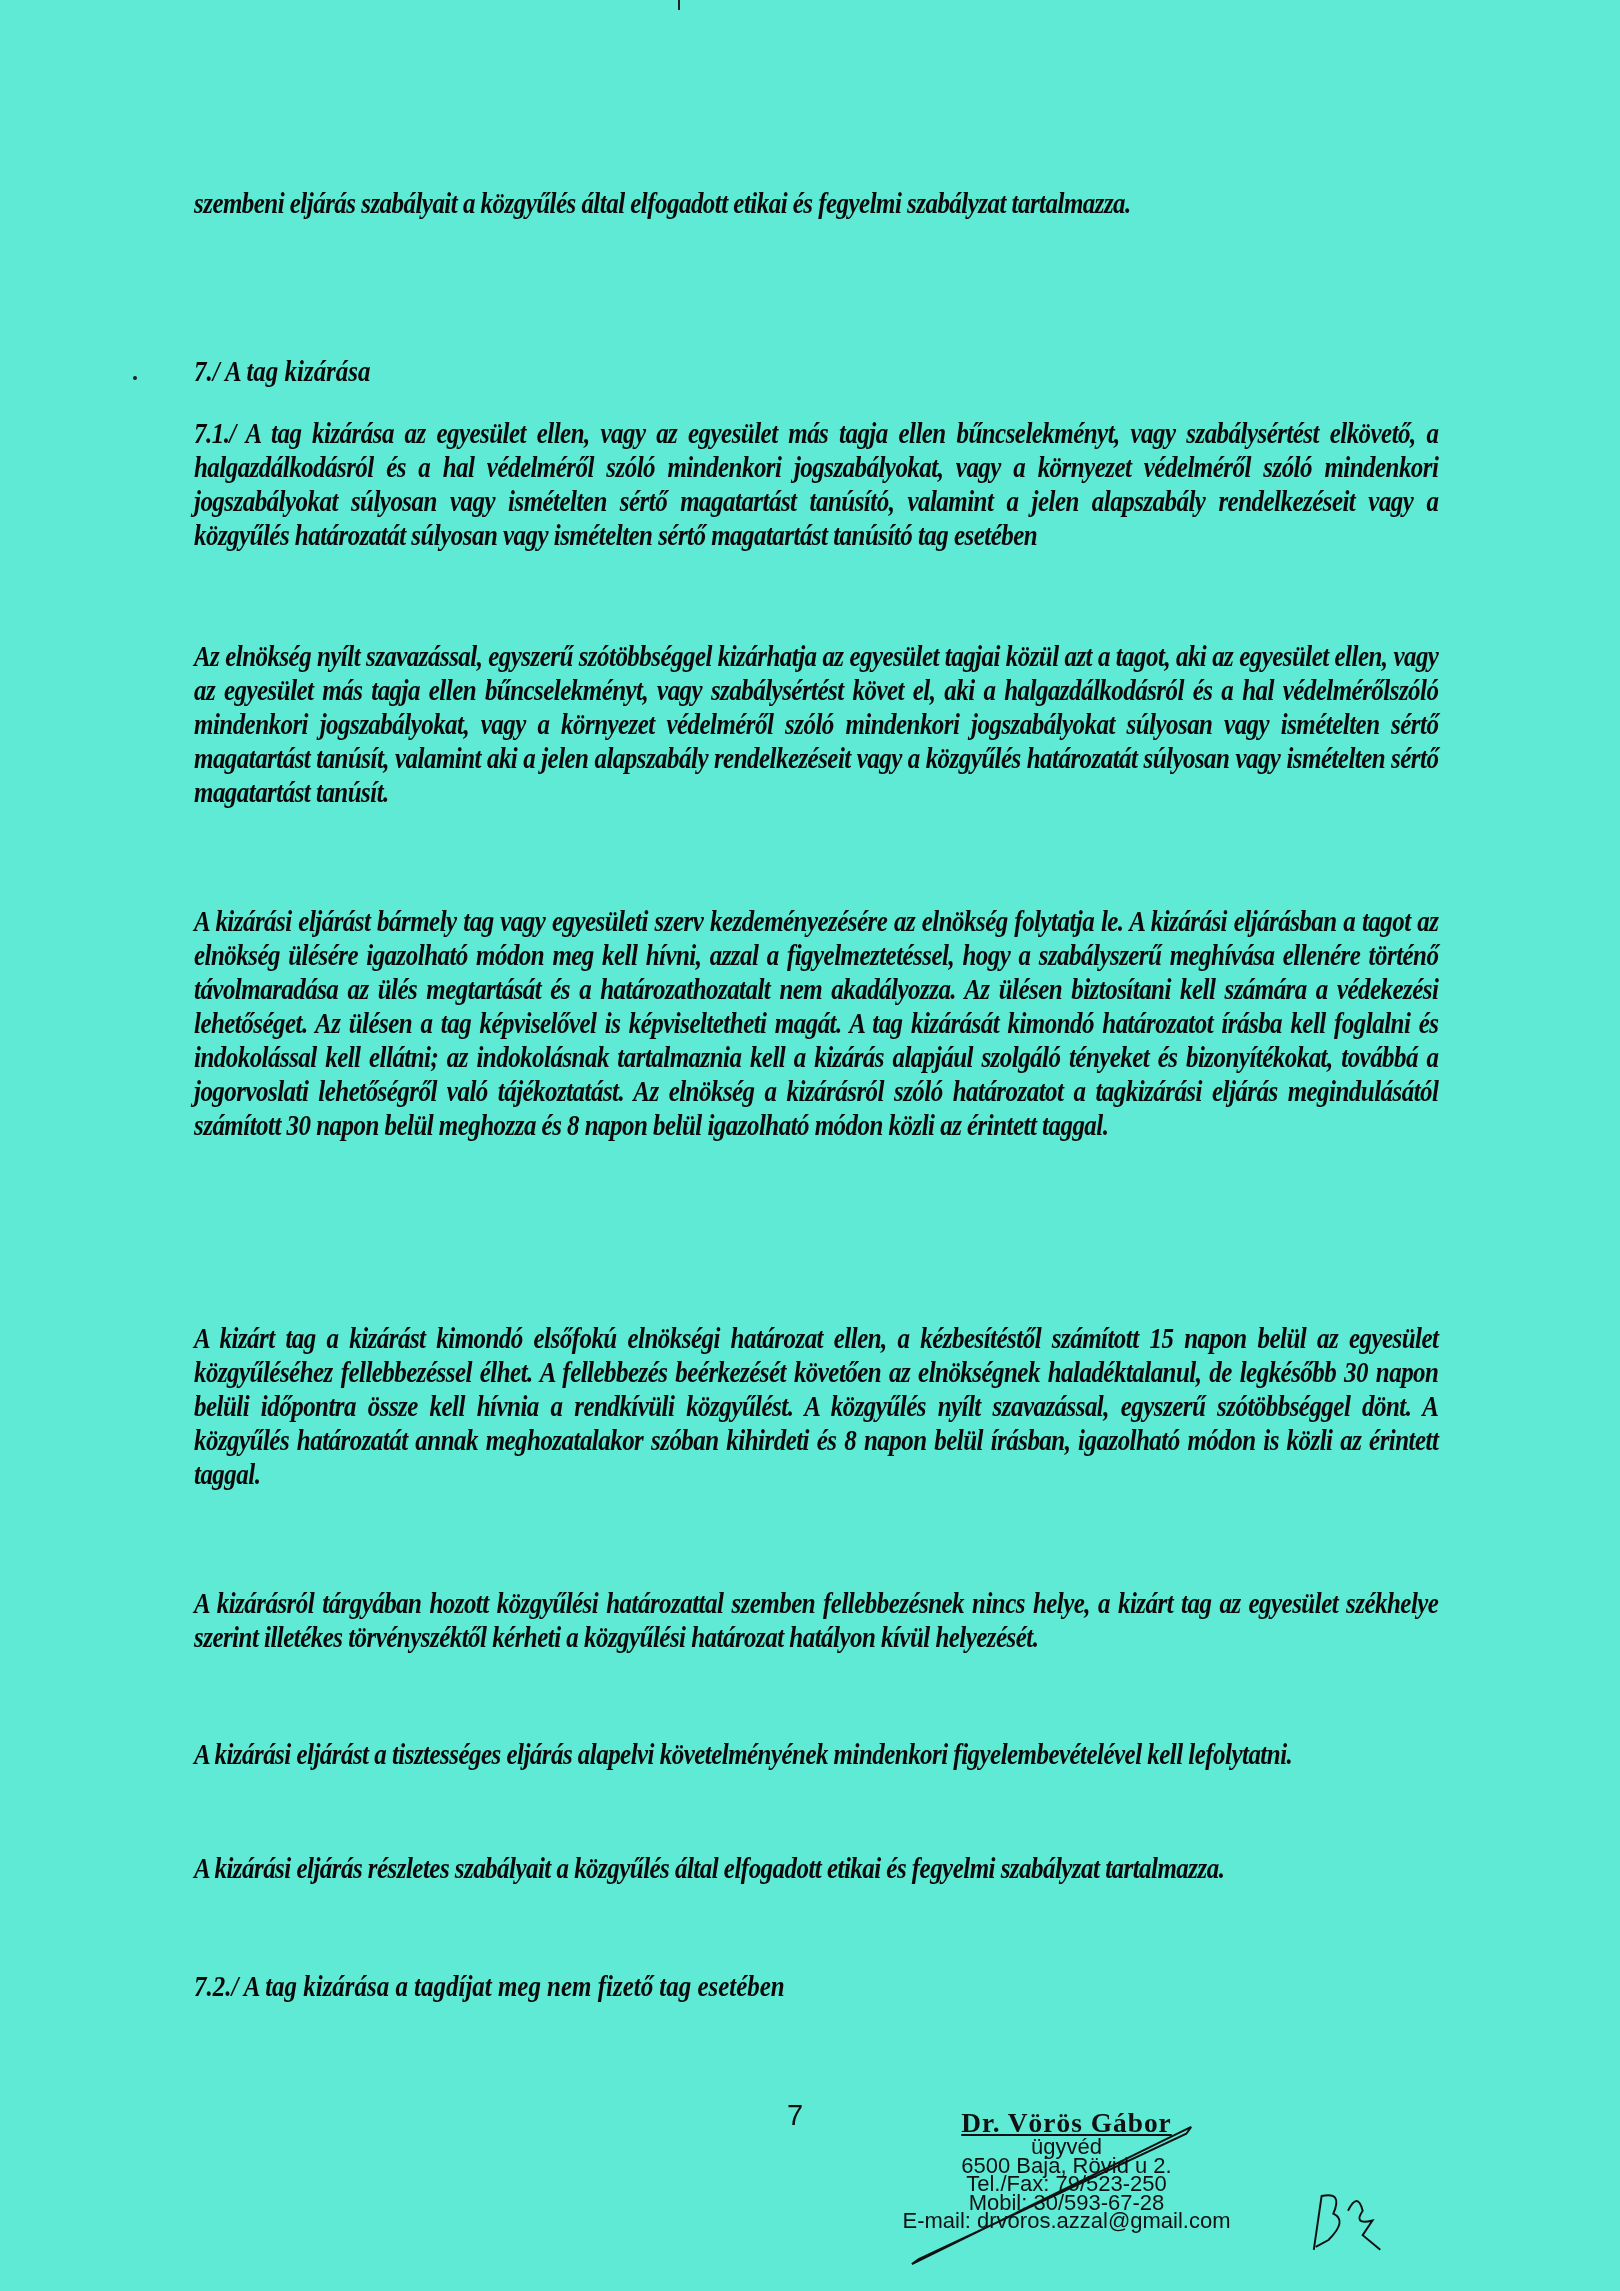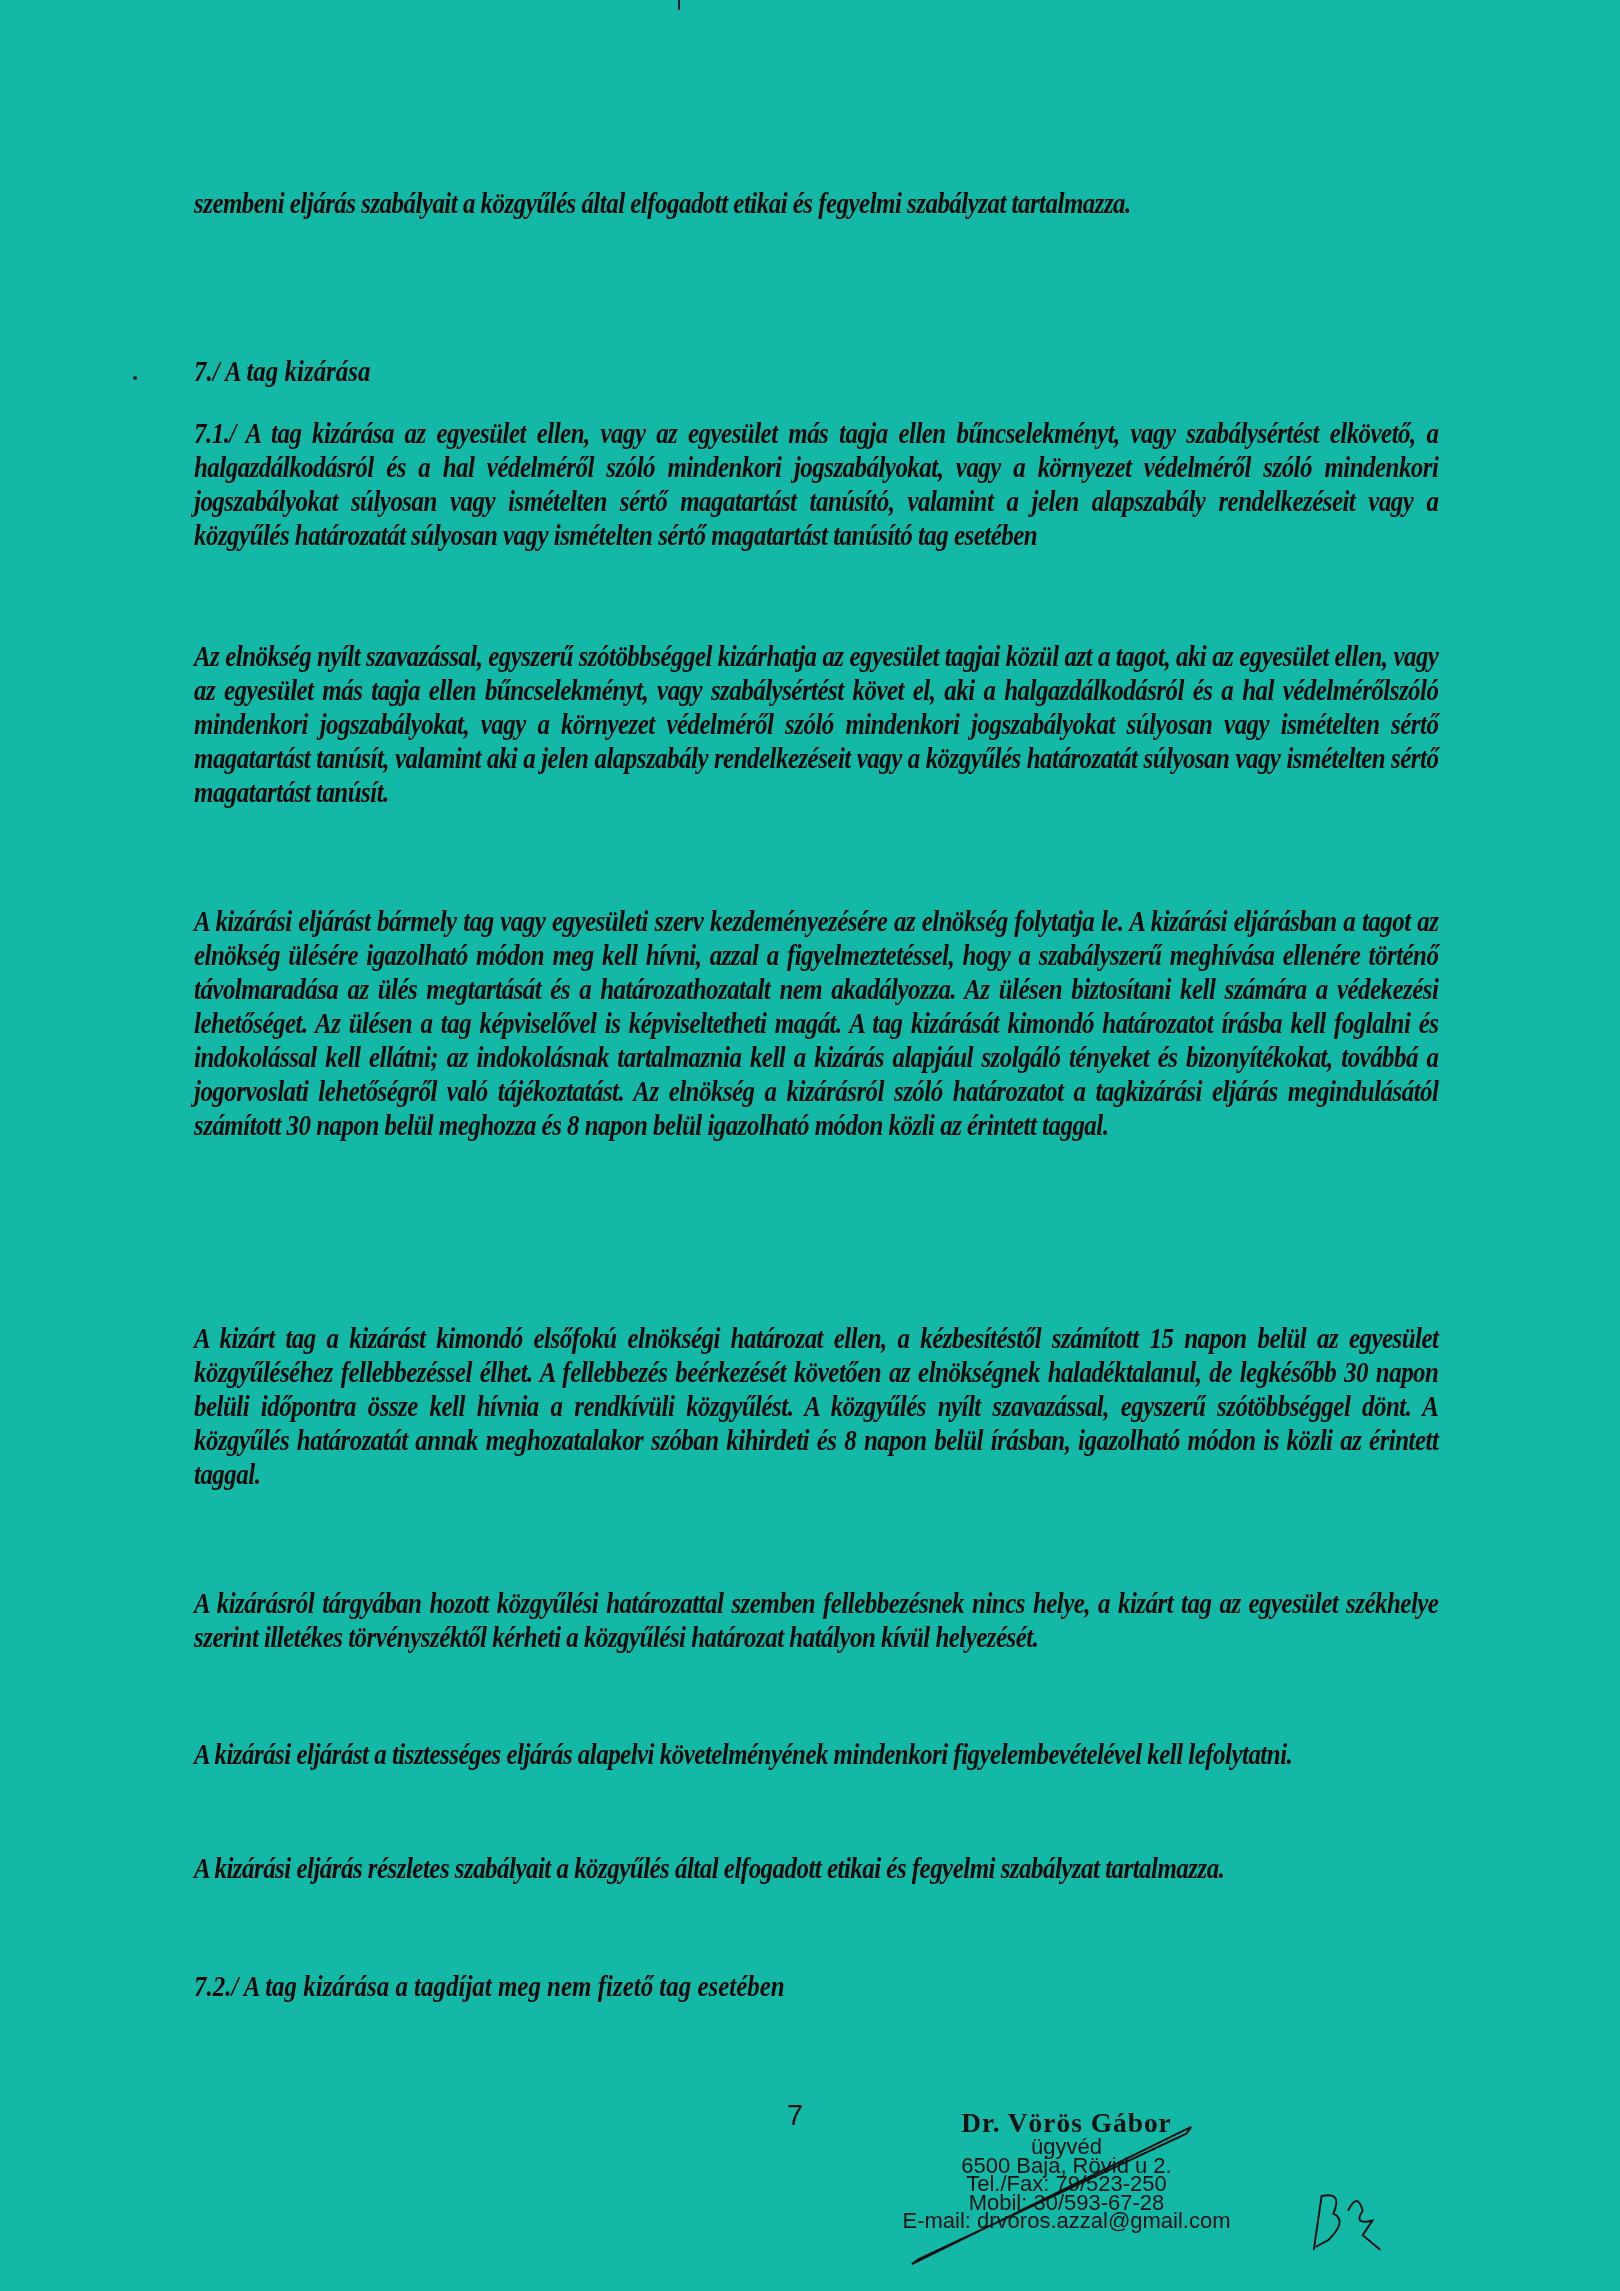--- a/index.html
+++ b/index.html
@@ -1,38 +1,38 @@
 <!DOCTYPE html>
 <html><head>
   <meta charset="utf-8">
   <style>
     html, body { margin: 0; padding: 0; background: #ffffff; }
     body { width: 1620px; height: 2292px; position: relative; overflow: hidden; color: #0a0a0a; }
-    .page { position: absolute; left: 0; top: 0; width: 1620px; height: 2292px; background: #14b8a6; }
+    .page { position: absolute; left: 0; top: 0; width: 1620px; height: 2292px; background: #5eead4; }
     .scan-mark { position: absolute; left: 678px; top: 0; width: 2px; height: 9.8px; background: #222; }
     .margin-dot { position: absolute; left: 133px; top: 376px; width: 3.9px; height: 3.9px; background: #222; border-radius: 50%; }
     .body-text {
       position: absolute; left: 194px; width: 1245px;
       font-family: "Liberation Serif", "DejaVu Serif", serif;
       font-style: italic; font-weight: bold;
       font-size: 29px; line-height: 34px;
       text-align: justify; letter-spacing: -0.6px;
       transform: scaleX(0.86); transform-origin: left top;
       width: 1447px;
     }
     .body-text p { margin: 0; }
     .heading { position: absolute; left: 194px;
       font-family: "Liberation Serif", "DejaVu Serif", serif;
       font-style: italic; font-weight: bold; font-size: 29px;
       transform: scaleX(0.86); transform-origin: left top; white-space: nowrap; }
     .page-number { position: absolute; left: 787px; top: 2099px;
       font-family: "Liberation Sans", "DejaVu Sans", sans-serif; font-size: 29px; color: #111; }
     .stamp { position: absolute; left: 900px; top: 2109px; width: 333px; text-align: center;
       font-family: "Liberation Sans", "DejaVu Sans", sans-serif; color: #111; }
-    .stamp-name { font-family: "Liberation Serif", serif; font-weight: bold; font-size: 27.4px; line-height: 29px; letter-spacing: 1px; }
+    .stamp-name { font-family: "Liberation Serif", serif; font-weight: bold; font-size: 27.4px; line-height: 29px; letter-spacing: 1px; text-decoration: underline; }
     .stamp-line { font-size: 22px; line-height: 18.6px; }
     .stamp-strike { position: absolute; left: 907px; top: 2122px; width: 294px; height: 147px; }
     .initials { position: absolute; left: 1304px; top: 2186px; width: 88px; height: 69px; }
   </style>
 </head>
 <body>
 
 <div class="page">
   <div class="scan-mark"></div>
 

